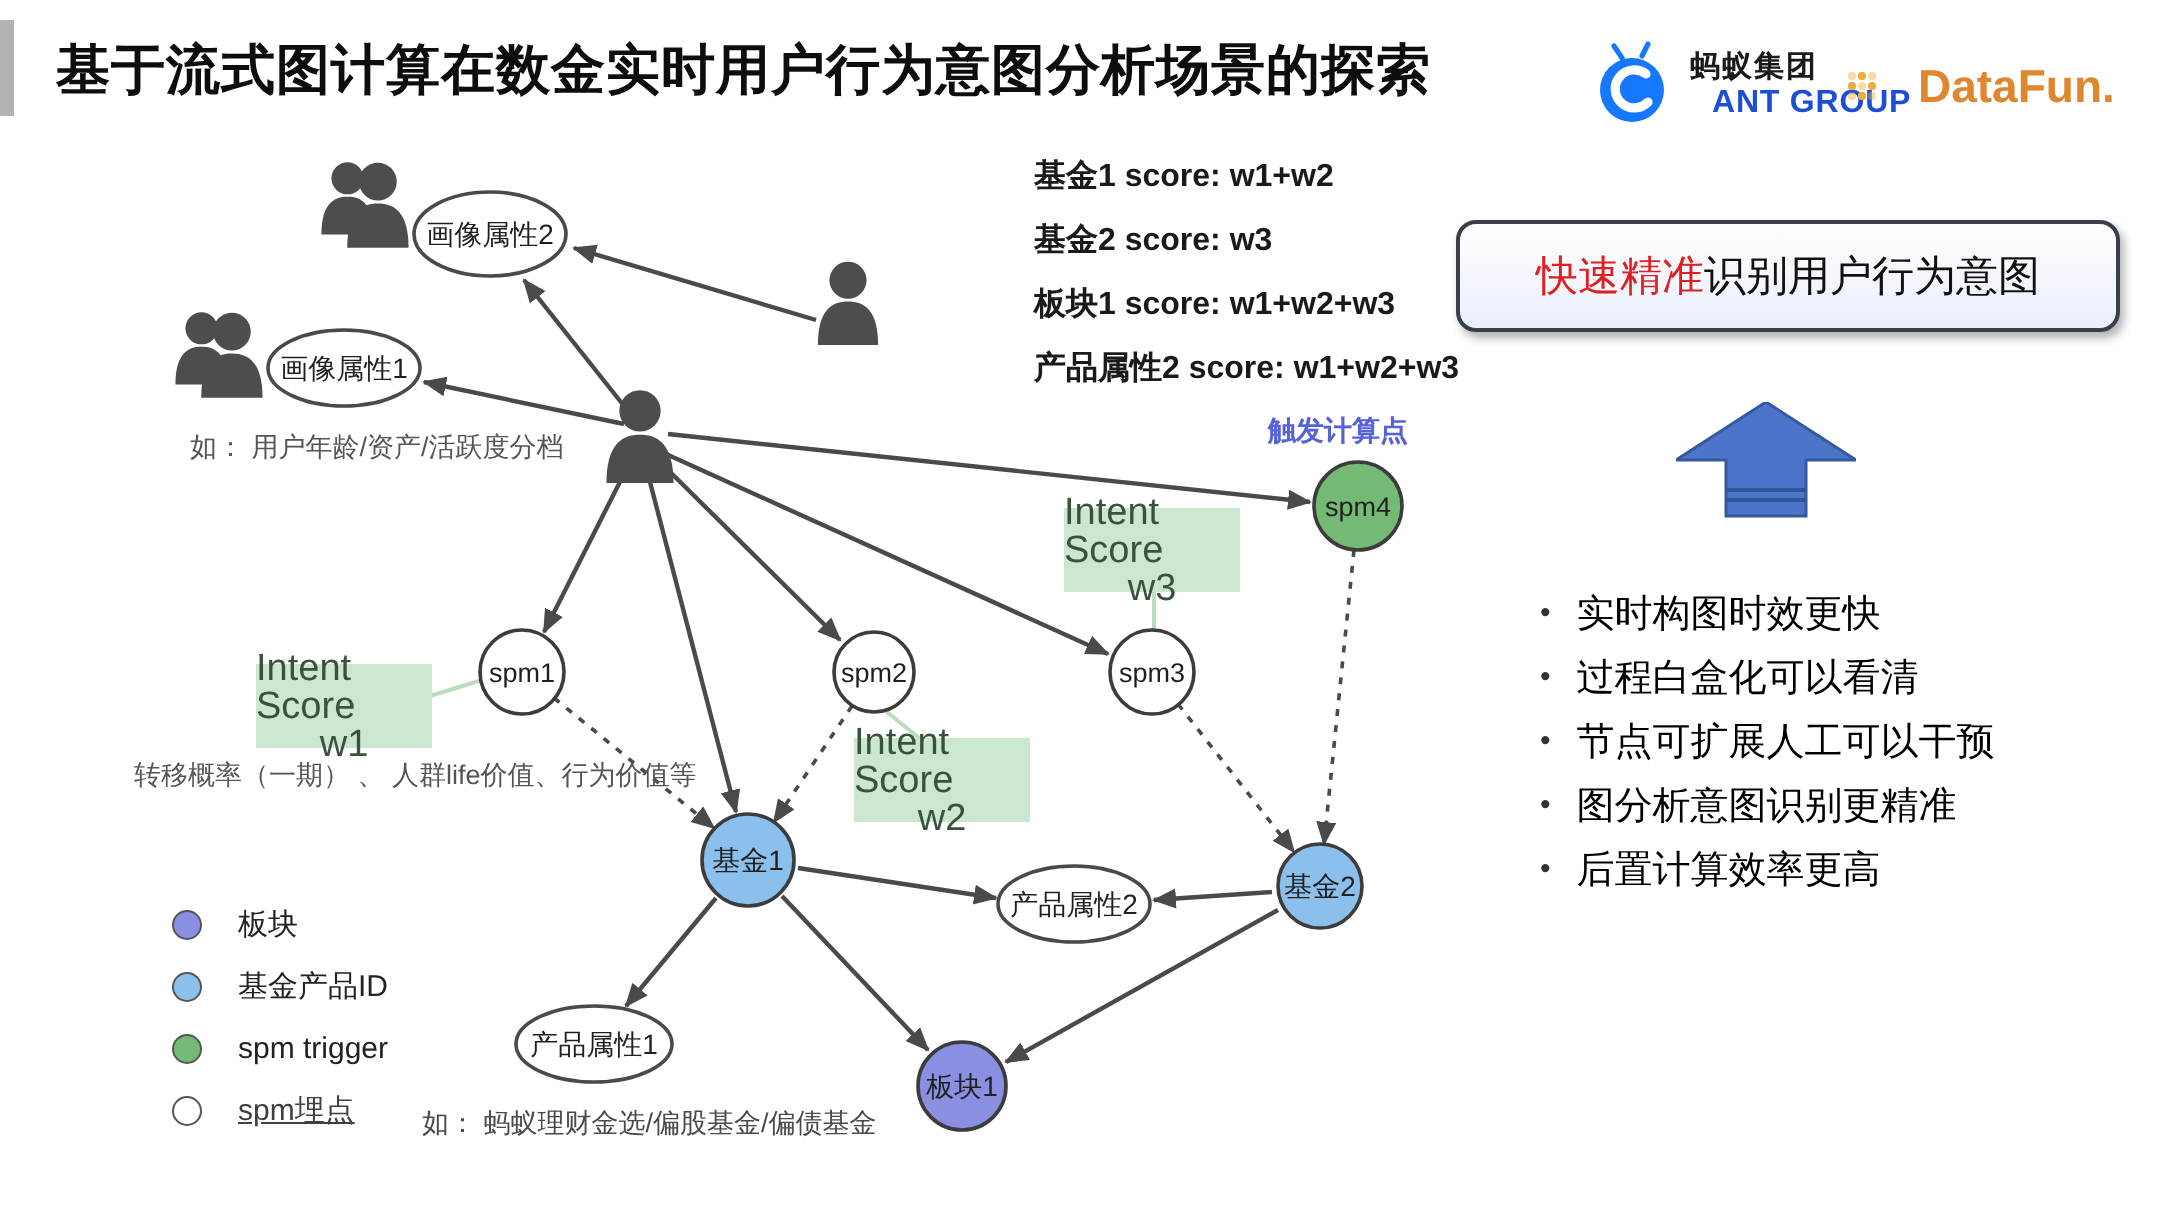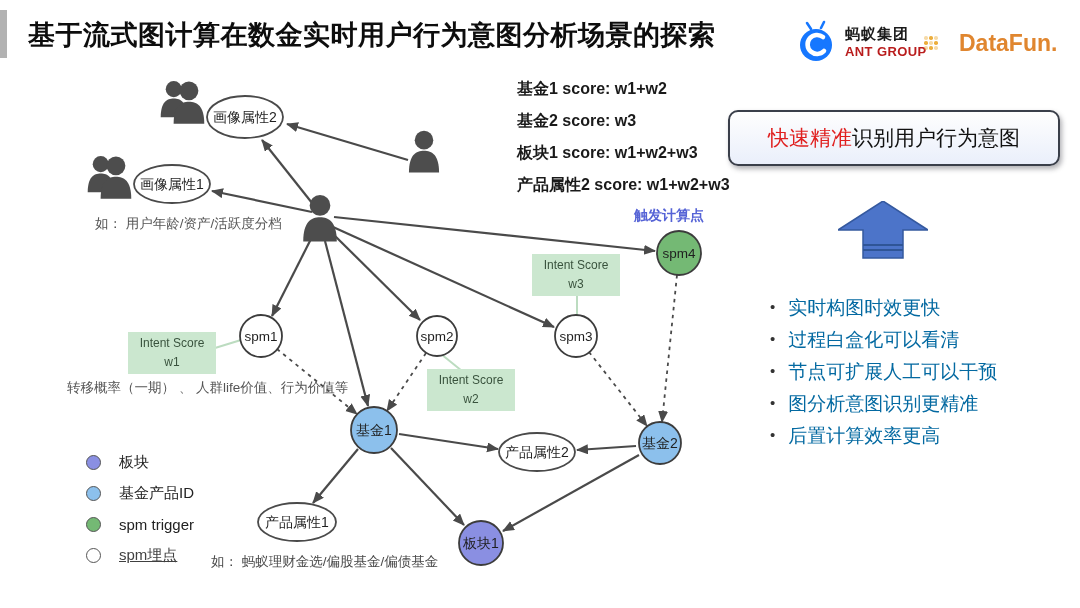--- a/index.html
+++ b/index.html
@@ -6,21 +6,21 @@
   html,body { width:1080px; height:608px; }
   body { font-family:"Liberation Sans","DejaVu Sans",sans-serif; background:#fff; position:relative; overflow:hidden; }
   .abs { position:absolute; }
 
   
   .title-accent { left:0; top:10px; width:7px; height:48px; background:#b2b2b2; }
   .slide-title { left:28px; top:17px; font-size:27px; font-weight:bold; color:#0d0d0d; letter-spacing:0.5px; }
 
   .ant-logo-wrap { left:796px; top:20px; display:flex; align-items:center; gap:7px; }
   .ant-text-cn { font-size:15px; font-weight:bold; color:#1a1a1a; letter-spacing:1px; }
-  .ant-text-en { font-size:13px; font-weight:bold; color:#b91c1c; letter-spacing:0.4px; }
+  .ant-text-en { font-size:16px; font-weight:bold; color:#1d4ed8; letter-spacing:0.4px;margin-left:11px; }
   .datafun-wrap { left:924px; top:30px; display:flex; align-items:center; gap:20px; }
   .df-dots { display:grid; grid-template-columns:repeat(3,5px); grid-auto-rows:5px; }
   .df-dots i { width:3.5px; height:3.5px; border-radius:50%; background:#ECAE3C; }
   .df-dots i.lt { opacity:.45; }
   .datafun-text { font-size:23px; font-weight:bold; color:#E0862F; }
 
   
   .scores { left:517px; top:76px; }
   .score-line { font-size:16px; font-weight:bold; color:#1a1a1a; height:32px; line-height:26px; }
 
@@ -30,42 +30,42 @@
     background:linear-gradient(180deg,#fefefe 0%,#eaeffb 100%);
     box-shadow:2px 3px 5px rgba(60,60,70,.4);
     display:flex; align-items:center; justify-content:center;
     font-size:21px; font-weight:normal; }
   .highlight-box .em { color:#E02020; }
   .highlight-box .rest { color:#111; }
 
   .up-arrow { left:838px; top:201px; }
 
   .benefits { left:770px; top:291px; list-style:none; }
-  .benefits li { font-size:19px; color:#0369a1; line-height:31px; white-space:nowrap; }
+  .benefits li { font-size:19px; color:#000000; line-height:31px; white-space:nowrap; }
   .benefits li::before { content:"•"; font-size:15px; color:#333; margin-right:13px; vertical-align:2px; }
 
   
   .diagram-svg { left:0; top:0; }
   .edge { stroke:#4a4a4a; stroke-width:2.2; fill:none; }
   .edge.dashed { stroke-width:1.8; stroke-dasharray:3.5 4.5; }
   .glink { stroke:#bcdcc0; stroke-width:2; fill:none; }
   .node-ellipse { fill:#fff; stroke:#4a4a4a; stroke-width:1.8; }
   .node-circle { stroke:#3c3c3c; stroke-width:1.8; }
   .n-white { fill:#fff; }
   .n-fund { fill:#8CC0EC; }
   .n-trigger { fill:#74B974; }
   .n-sector { fill:#8A8FE2; }
   .node-label { font-family:"Liberation Sans","DejaVu Sans",sans-serif; font-size:14px; fill:#1f1f1f; text-anchor:middle; }
   .spm-label { font-size:13.5px; }
   .person { fill:#4d4d4d; }
 
   
   .intent-box { width:88px; height:42px; background:#CBE7CF; color:#39523d;
     display:flex; flex-direction:column; align-items:center; justify-content:center;
-    font-size:12px; line-height:19px; }
+    font-size:19px; line-height:19px; }
   .intent-w1 { left:128px; top:332px; }
   .intent-w2 { left:427px; top:369px; }
   .intent-w3 { left:532px; top:254px; }
 
   
   .note { font-size:13.5px; color:#555; white-space:nowrap; }
   .note-profile { left:95px; top:215px; }
   .note-weight { left:67px; top:379px; }
   .note-fund { left:211px; top:553px; color:#4a4a4a; }
   .trigger-label { left:634px; top:207px; font-size:14px; font-weight:bold; color:#5563D6; }

